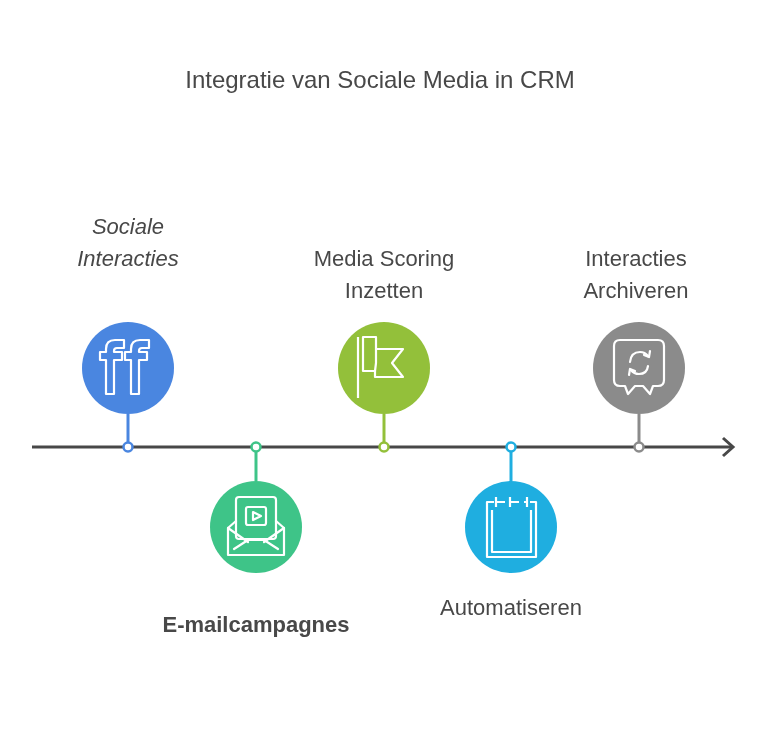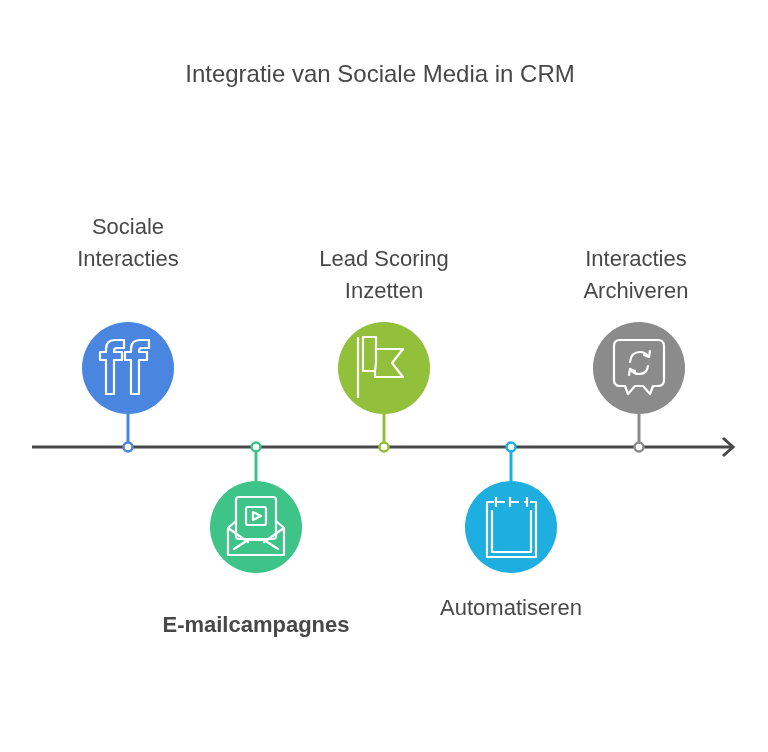--- a/index.html
+++ b/index.html
@@ -1,18 +1,18 @@
 <!DOCTYPE html>
 <html><head>
 <meta charset="utf-8">
 <style>
   html, body { margin:0; padding:0; background:#ffffff; }
   body { width:768px; height:752px; position:relative; overflow:hidden;
          font-family:"Liberation Sans", "DejaVu Sans", sans-serif; color:#484848; }
-  .title { position:absolute; left:0; top:60px; width:760px; text-align:center;
+  .title { position:absolute; left:0; top:66px; width:760px; text-align:center;
            font-size:24px; color:#484848; }
   svg.diagram { position:absolute; left:0; top:0; }
   .label { position:absolute; width:200px; text-align:center; font-size:22px;
            line-height:32px; color:#484848; }
 </style>
 </head>
 <body>
 
 <div class="title">Integratie van Sociale Media in CRM</div>
 
@@ -75,31 +75,31 @@
     <g fill="none" stroke="#fff" stroke-width="2.2" stroke-linejoin="round" stroke-linecap="round">
       <path d="M614,346 Q614,340 620,340 L658,340 Q664,340 664,346 L664,380 Q664,386 658,386 L653,386 L650,394 L643,386 L635,386 L628,394 L625,386 L620,386 Q614,386 614,380 Z"></path>
       <path d="M630,362 Q631,352 640,352 Q645,352 648,356"></path>
       <path d="M644,355 L649,357 L650,351"></path>
       <path d="M648,366 Q647,374 639,374 Q634,374 631,370"></path>
       <path d="M635,371 L630,369 L629,375"></path>
     </g>
   </g>
 </svg>
 
-<div class="label" style="left:28px; top:211px;">
+<div class="label" style="left:28px; top:211px;font-style:italic;">
   <div>Sociale</div>
   <div>Interacties</div>
 </div>
 
 <div class="label" style="left:136px; top:609px; width:240px;font-weight:bold;">
   <div>E-mailcampagnes</div>
 </div>
 
 <div class="label" style="left:284px; top:243px;">
-  <div>Lead Scoring</div>
+  <div>Media Scoring</div>
   <div>Inzetten</div>
 </div>
 
 <div class="label" style="left:391px; top:592px; width:240px;">
   <div>Automatiseren</div>
 </div>
 
 <div class="label" style="left:536px; top:243px;">
   <div>Interacties</div>
   <div>Archiveren</div>

